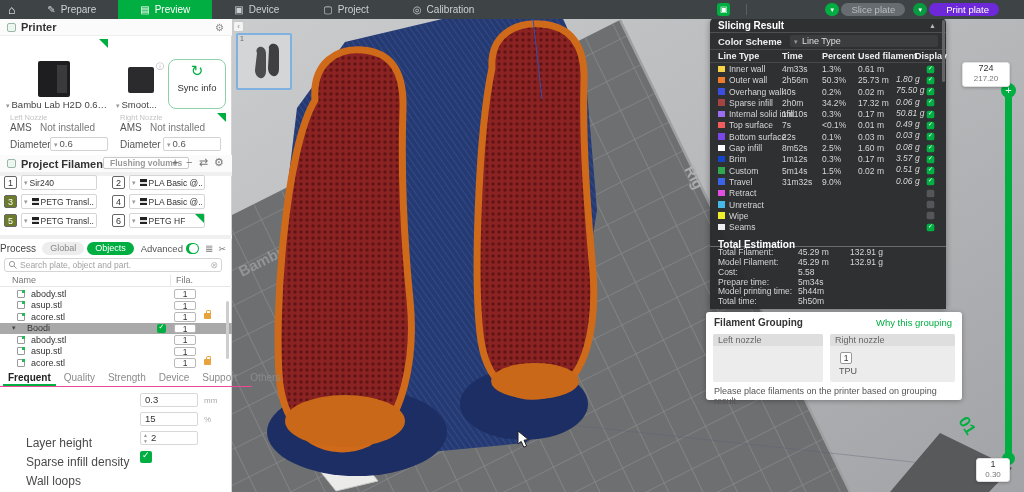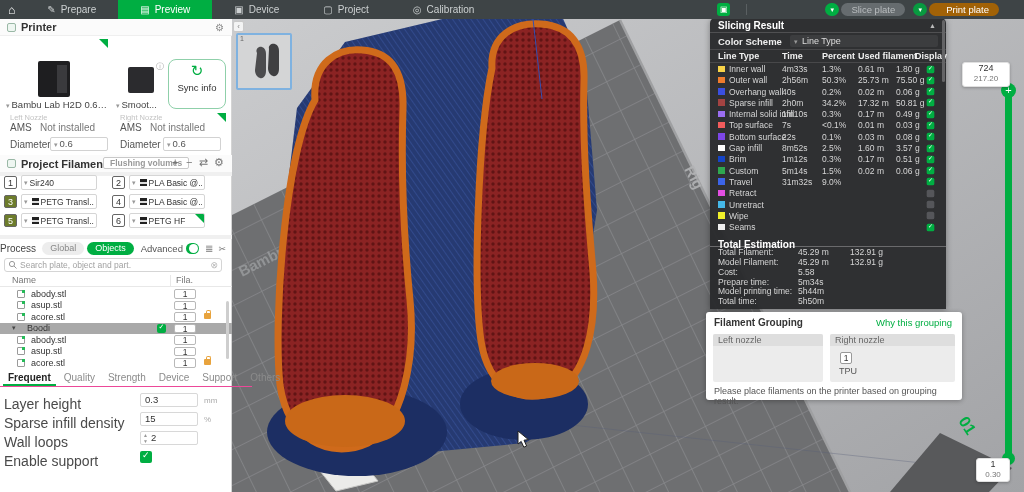--- a/index.html
+++ b/index.html
@@ -17,21 +17,21 @@
   .tb-right { margin-left:auto; display:flex; align-items:center; gap:8px; padding-right:25px; }
   .tb-appico { width:13px; height:13px; background:#00ae42; border-radius:3px; color:#fff;
     font-size:8px; text-align:center; line-height:13px; margin-right:8px; }
   .tb-div { width:1px; height:11px; background:#5a6062; margin-right:70px; }
   .pillbtn { display:flex; align-items:center; }
   .chev { width:14px; height:13px; border-radius:7px; background:#00ae42; color:#fff; font-size:7px;
     text-align:center; line-height:13px; margin-right:2px; }
   .chev.dark { background:#089a40; }
   .pill { height:13px; border-radius:7px; font-size:9.5px; line-height:13px; padding:0 10px; }
   .pill.gray { background:#666c6f; color:#b9bdbf; }
-  .pill.green { background:#a16207; color:#fff;padding-left:17px; }
+  .pill.green { background:#6d28d9; color:#fff;padding-left:17px; }
 
   
   #leftpanel { position:absolute; left:0; top:19px; width:232px; height:473px; background:#fff;
     border-right:1px solid #d4d4d4; z-index:5; font-size:10px; color:#444; }
   .sechead { position:absolute; left:0; width:232px; height:17px; display:flex; align-items:center;
     border-bottom:1px solid #efefef; background:#fbfbfb; }
   .sechead .sicon { width:9px; height:9px; border:1px solid #9ab8a6; border-radius:2px; margin:0 5px 0 7px; background:#eef6f1; }
   .sechead .stitle { font-weight:bold; font-size:11px; color:#333; }
   .gear { margin-left:auto; margin-right:8px; color:#8a8a8a; font-size:10px; }
   .divband { position:absolute; left:0; width:232px; height:4px; background:#f0f0f0; }
@@ -104,21 +104,21 @@
   .chk.on { background:#00ae42; }
   .chk.on::after { content:"✓"; color:#fff; font-size:7px; position:absolute; left:1.5px; top:-1px; }
   .rowchk { display:none; position:absolute; left:157px; top:1px; }
   .rowchk.show { display:inline-block; }
 
   .tabsrow { position:absolute; left:0; top:352px; width:252px; height:16px; display:flex;
     border-bottom:1px solid #ec4899; font-size:10px; color:#8b8b8b; }
   .ptab { padding:1px 5px 0 5px; margin-left:3px; }
   .ptab.active { color:#222; font-weight:bold; border-bottom:2px solid #00ae42; }
 
-  .prow-lab { position:absolute; left:4px; font-size:14px; color:#4a4a4a; }
+  .prow-lab { position:absolute; left:26px; font-size:12px; color:#4a4a4a;margin-top:40px; }
   .pfield { position:absolute; left:140px; width:58px; height:14px; border:1px solid #d8d8d8; border-radius:2px;
     font-size:9.5px; color:#333; line-height:12px; padding-left:4px; background:#fff; }
   .punit { position:absolute; left:204px; font-size:8px; color:#aaa; }
   .spin { position:absolute; left:2px; top:0; font-size:5px; color:#999; line-height:6px; }
   .bigchk { position:absolute; left:140px; width:12px; height:12px; border-radius:2px; background:#00ae42; }
   .bigchk::after { content:"✓"; color:#fff; font-size:9px; position:absolute; left:2px; top:-1px; }
 
   .vscroll { position:absolute; left:226px; top:282px; width:3px; height:58px; background:#cecece; border-radius:2px; }
 
   
@@ -132,21 +132,21 @@
   .cs-lab { font-weight:bold; font-size:9.5px; color:#eee; margin-left:8px; }
   .cs-sel { margin-left:8px; width:148px; height:12px; background:#3c3d3f; border-radius:2px;
     font-size:9px; color:#ddd; line-height:12px; padding-left:4px; }
   .lt-head { height:13px; position:relative; font-weight:bold; font-size:9px; color:#f0f0f0; border-bottom:1px solid #48484a; }
   .ltr { position:relative; height:11.3px; font-size:8.5px; color:#d6d6d6; }
   .sw { position:absolute; left:8px; top:2.5px; width:6.5px; height:6.5px; }
   .c-lab { position:absolute; left:19px; top:1px; white-space:nowrap; }
   .c-time { position:absolute; left:72px; top:1px; }
   .c-pct { position:absolute; left:112px; top:1px; }
   .c-len { position:absolute; left:148px; top:1px; }
-  .c-wt { position:absolute; left:186px; top:1px; }
+  .c-wt { position:absolute; left:186px; top:11px;font-style:italic; }
   .c-chk { position:absolute; left:216px; top:1.5px; transform:scale(.85); }
   .te-head { height:13px; border-bottom:1px solid #6a6a6c; margin-top:2px; }
   .te-title { font-weight:bold; font-size:10px; color:#fff; margin-left:8px; line-height:13px; }
   .ter { position:relative; height:9.7px; font-size:8.5px; color:#d6d6d6; }
   .t-lab { position:absolute; left:8px; top:0; }
   .t-v1 { position:absolute; left:88px; top:0;text-align:right; }
   .t-v2 { position:absolute; left:140px; top:0; }
   .sp-scroll { position:absolute; right:1px; top:2px; width:3px; height:62px; background:#646466; border-radius:2px; }
 
   

